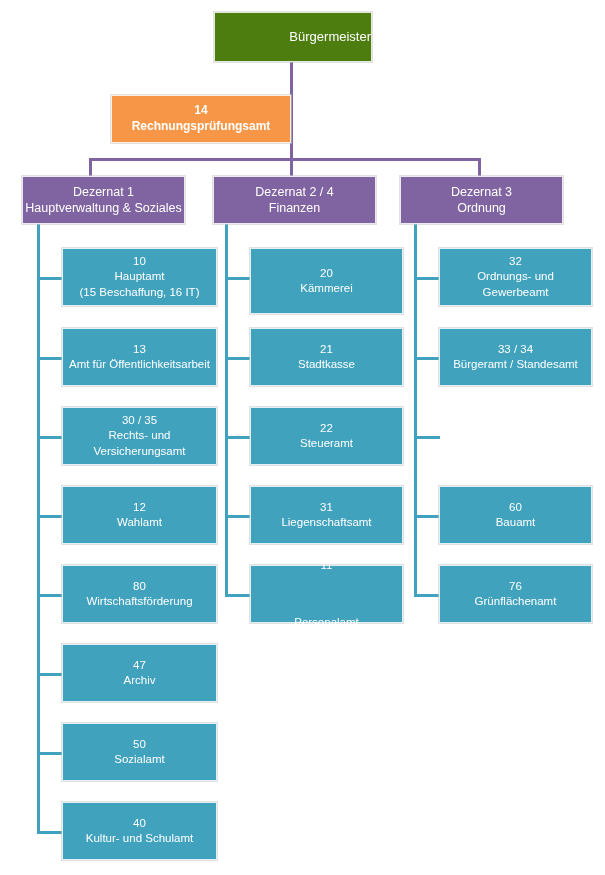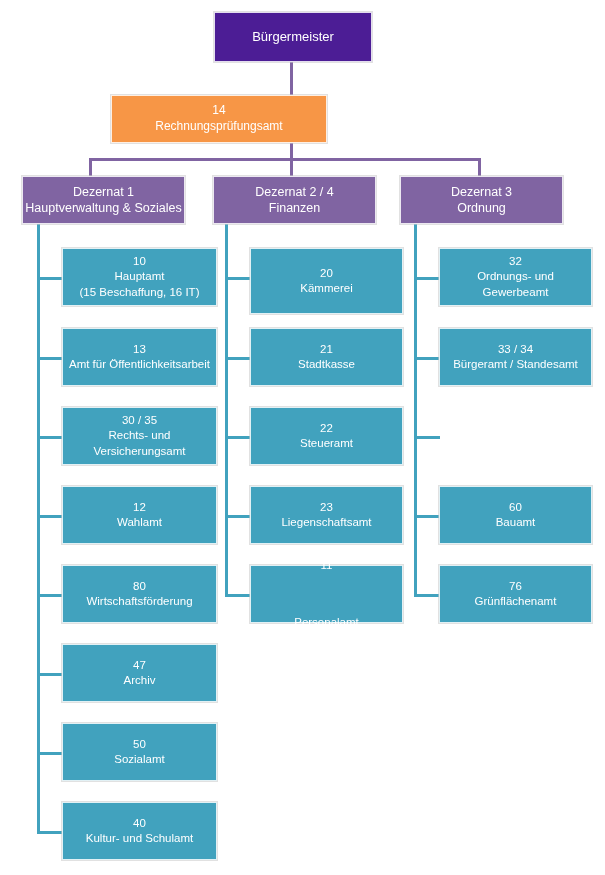--- a/index.html
+++ b/index.html
@@ -34,22 +34,23 @@
   .node .code {
     display: block;
   }
   .node .name {
     display: block;
   }
   .node .sub {
     display: block;
   }
   .node-root {
-    background: #4c1d95;
+    background: #4d7c0f;
     font-size: 13px;
+    align-items: flex-end;
   }
   .node-audit {
     background: #F79646;
     font-size: 12px;
   }
   .node-dept {
     background: #8064A2;
     font-size: 12.5px;
   }
   .node-unit {
@@ -98,21 +99,21 @@
   <div class="conn-teal" style="left:414px; top:277px; width:26px; height:3px;"></div>
   <div class="conn-teal" style="left:414px; top:357px; width:26px; height:3px;"></div>
   <div class="conn-teal" style="left:414px; top:436px; width:26px; height:3px;"></div>
   <div class="conn-teal" style="left:414px; top:515px; width:26px; height:3px;"></div>
   <div class="conn-teal" style="left:414px; top:594px; width:26px; height:3px;"></div>
 
   <div class="node node-root" style="left:214px; top:12px; width:158px; height:50px;">
     <span class="name">Bürgermeister</span>
   </div>
 
-  <div class="node node-audit" style="left:111px; top:95px; width:216px; height:48px;">
+  <div class="node node-audit" style="left:111px; top:95px; width:180px; height:48px;font-weight:bold;">
     <span class="code">14</span>
     <span class="name">Rechnungsprüfungsamt</span>
   </div>
 
   <div class="node node-dept" style="left:22px; top:176px; width:163px; height:48px;">
     <span class="code">Dezernat 1</span>
     <span class="name">Hauptverwaltung &amp; Soziales</span>
   </div>
 
   <div class="node node-dept" style="left:213px; top:176px; width:163px; height:48px;">
@@ -176,21 +177,21 @@
     <span class="code">21</span>
     <span class="name">Stadtkasse</span>
   </div>
 
   <div class="node node-unit" style="left:250px; top:407px; width:153px; height:58px;">
     <span class="code">22</span>
     <span class="name">Steueramt</span>
   </div>
 
   <div class="node node-unit" style="left:250px; top:486px; width:153px; height:58px;">
-    <span class="code">23</span>
+    <span class="code">31</span>
     <span class="name">Liegenschaftsamt</span>
   </div>
 
   <div class="node node-unit" style="left:250px; top:565px; width:153px; height:58px;gap:42px;">
     <span class="code">11</span>
     <span class="name">Personalamt</span>
   </div>
 
   <div class="node node-unit" style="left:439px; top:248px; width:153px; height:58px;align-items:center;">
     <span class="code">32</span>

